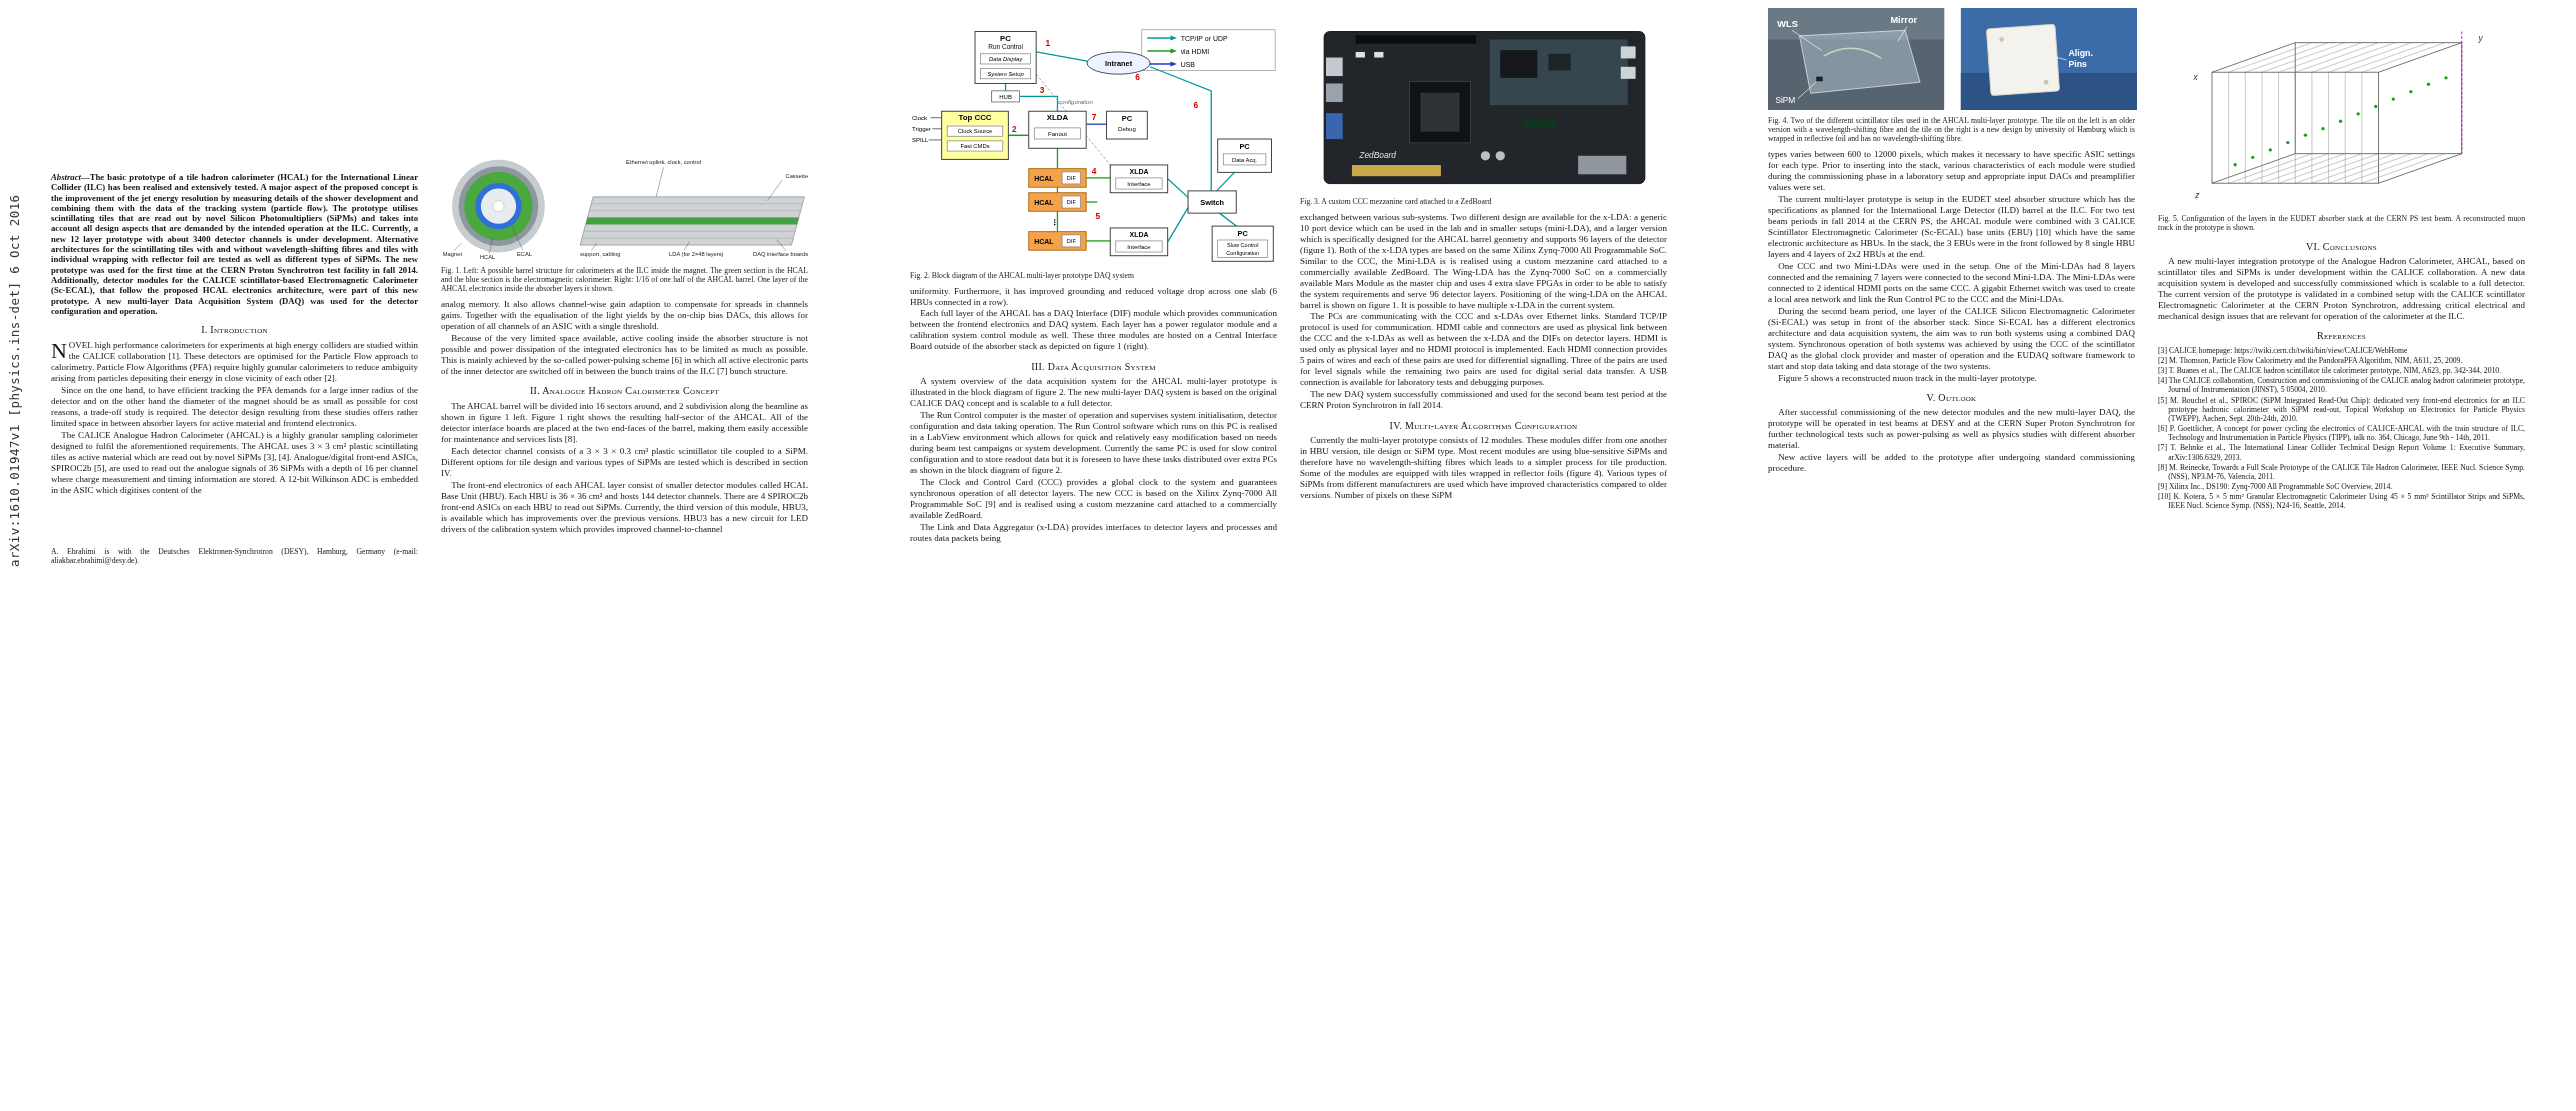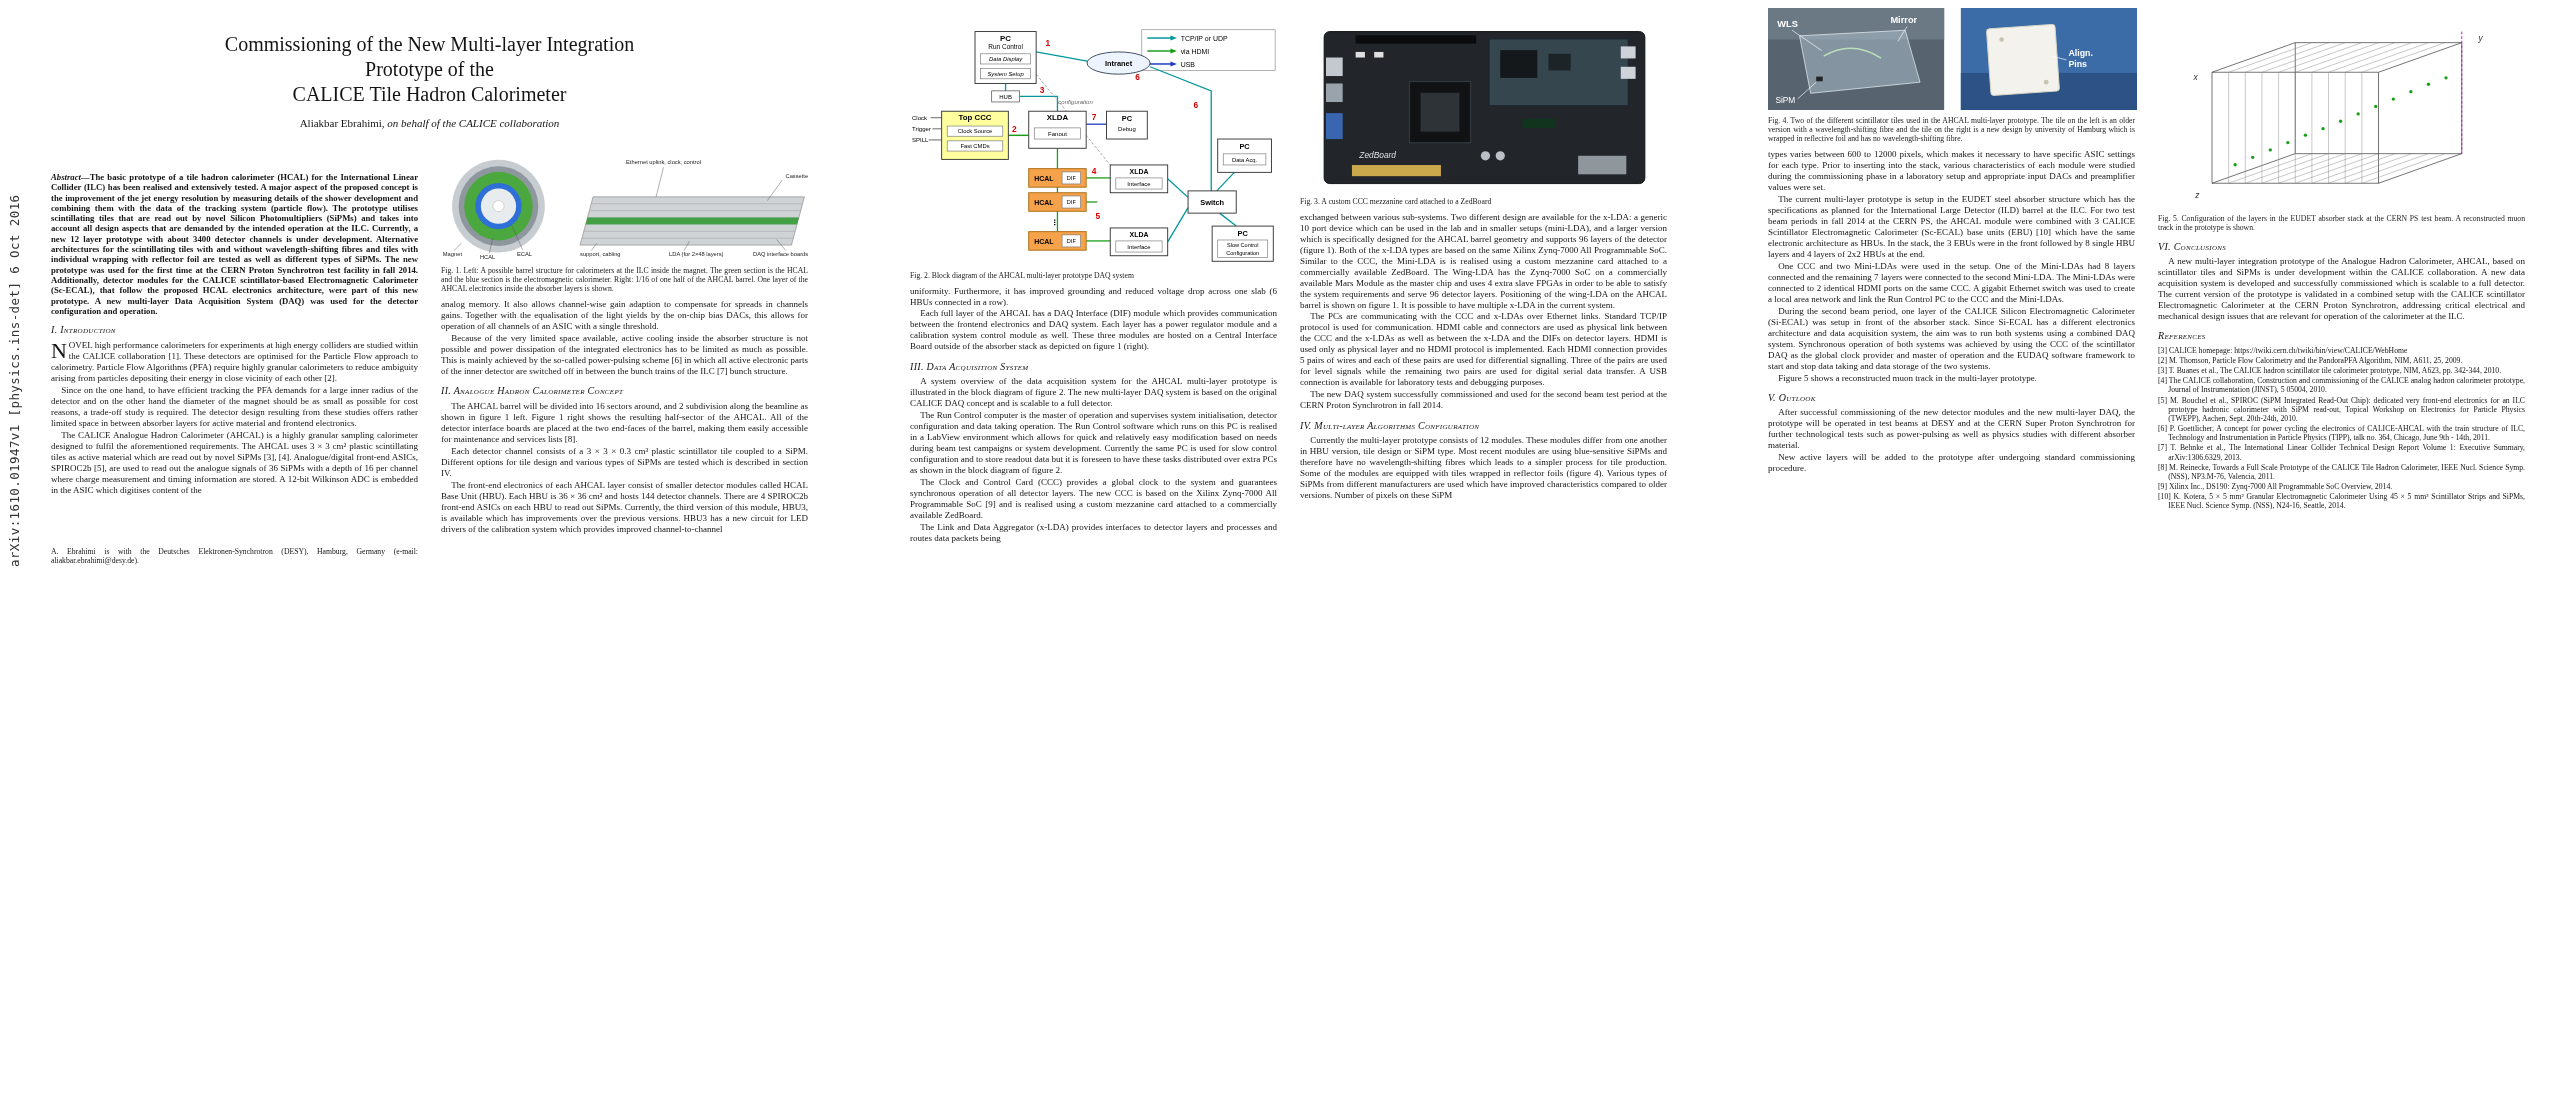--- a/index.html
+++ b/index.html
@@ -3,22 +3,22 @@
 <meta charset="utf-8">
 <style>
   html,body{margin:0;padding:0;}
   body{width:2576px;height:1112px;position:relative;background:#ffffff;
        font-family:"Liberation Serif",serif;color:#141414;overflow:hidden;}
   .page{position:absolute;top:0;width:859px;height:1112px;background:#fff;}
   #p1{left:0;} #p2{left:859px;} #p3{left:1717px;}
   .col{position:absolute;width:367px;text-align:justify;font-size:9px;line-height:11px;}
   .para{text-indent:10.2px;margin:0 0 0.9px;}
   .noindent{text-indent:0;}
-  .sec{font-variant:small-caps;font-weight:400;text-align:left;font-size:10px;
-       margin:8.3px 0 4.6px;letter-spacing:0.3px;font-style:italic;}
+  .sec{font-variant:small-caps;font-weight:400;text-align:center;font-size:10px;
+       margin:8.3px 0 4.6px;letter-spacing:0.3px;}
   .abstract{font-weight:bold;font-size:8.7px;line-height:10.3px;margin:0 0 1.9px;text-align:justify;}
   .abl{font-style:italic;}
   .dropcap{float:left;font-size:22px;line-height:19.5px;padding:0.9px 1.9px 0 0;}
   figure{margin:0;}
   .cap{font-size:7.7px;line-height:9.2px;text-align:justify;margin:2.8px 0 5.6px;color:#1a1a1a;}
   .ref{font-size:7.7px;line-height:9.2px;padding-left:10.2px;text-indent:-10.2px;margin:0 0 0.9px;text-align:justify;}
   .footnote{position:absolute;left:51px;top:547px;font-size:7.7px;line-height:9.2px;width:367px;text-align:justify;}
   .titleblock{position:absolute;left:51px;top:31.5px;width:757px;text-align:center;}
   .title-line{font-size:20px;line-height:25px;}
   .author-line{margin-top:10.2px;font-size:11px;}
@@ -28,26 +28,20 @@
          color:#333;white-space:nowrap;}
   svg text{font-family:"Liberation Sans",sans-serif;}
   .figcenter{display:block;margin:0 auto;}
 </style>
 </head>
 <body>
 
 <div class="page" id="p1">
   <div class="arxiv">arXiv:1610.01947v1  [physics.ins-det]  6 Oct 2016</div>
 
-  <div class="titleblock">
-    <div class="title-line">Commissioning of the New Multi-layer Integration</div>
-    <div class="title-line">Prototype of the</div>
-    <div class="title-line">CALICE Tile Hadron Calorimeter</div>
-    <div class="author-line"><span>Aliakbar Ebrahimi,</span><span class="it"> on behalf of the CALICE collaboration</span></div>
-  </div>
 
   <section class="col" style="left:51px;top:172px;">
     <p class="abstract"><span class="abl">Abstract</span><span>—The basic prototype of a tile hadron calorimeter (HCAL) for the International Linear Collider (ILC) has been realised and extensively tested. A major aspect of the proposed concept is the improvement of the jet energy resolution by measuring details of the shower development and combining them with the data of the tracking system (particle flow). The prototype utilises scintillating tiles that are read out by novel Silicon Photomultipliers (SiPMs) and takes into account all design aspects that are demanded by the intended operation at the ILC. Currently, a new 12 layer prototype with about 3400 detector channels is under development. Alternative architectures for the scintillating tiles with and without wavelength-shifting fibres and tiles with individual wrapping with reflector foil are tested as well as different types of SiPMs. The new prototype was used for the first time at the CERN Proton Synchrotron test facility in fall 2014. Additionally, detector modules for the CALICE scintillator-based Electromagnetic Calorimeter (Sc-ECAL), that follow the proposed HCAL electronics architecture, were part of this new prototype. A new multi-layer Data Acquisition System (DAQ) was used for the detector configuration and operation.</span></p>
     <h4 class="sec">I.   Introduction</h4>
     <p class="para noindent"><span class="dropcap">N</span><span>OVEL high performance calorimeters for experiments at high energy colliders are studied within the CALICE collaboration [1]. These detectors are optimised for the Particle Flow approach to calorimetry. Particle Flow Algorithms (PFA) require highly granular calorimeters to reduce ambiguity arising from particles depositing their energy in close vicinity of each other [2].</span></p>
     <p class="para">Since on the one hand, to have efficient tracking the PFA demands for a large inner radius of the detector and on the other hand the diameter of the magnet should be as small as possible for cost reasons, a trade-off study is required. The detector design resulting from these studies offers rather limited space in between absorber layers for active material and frontend electronics.</p>
     <p class="para">The CALICE Analogue Hadron Calorimeter (AHCAL) is a highly granular sampling calorimeter designed to fulfil the aforementioned requirements. The AHCAL uses 3 × 3 cm² plastic scintillating tiles as active material which are read out by novel SiPMs [3], [4]. Analogue/digital front-end ASICs, SPIROC2b [5], are used to read out the analogue signals of 36 SiPMs with a depth of 16 per channel where charge measurement and timing information are stored. A 12-bit Wilkinson ADC is embedded in the ASIC which digitises content of the</p>
   </section>
 
   <div class="footnote">A. Ebrahimi is with the Deutsches Elektronen-Synchrotron (DESY), Hamburg, Germany (e-mail: aliakbar.ebrahimi@desy.de).</div>

